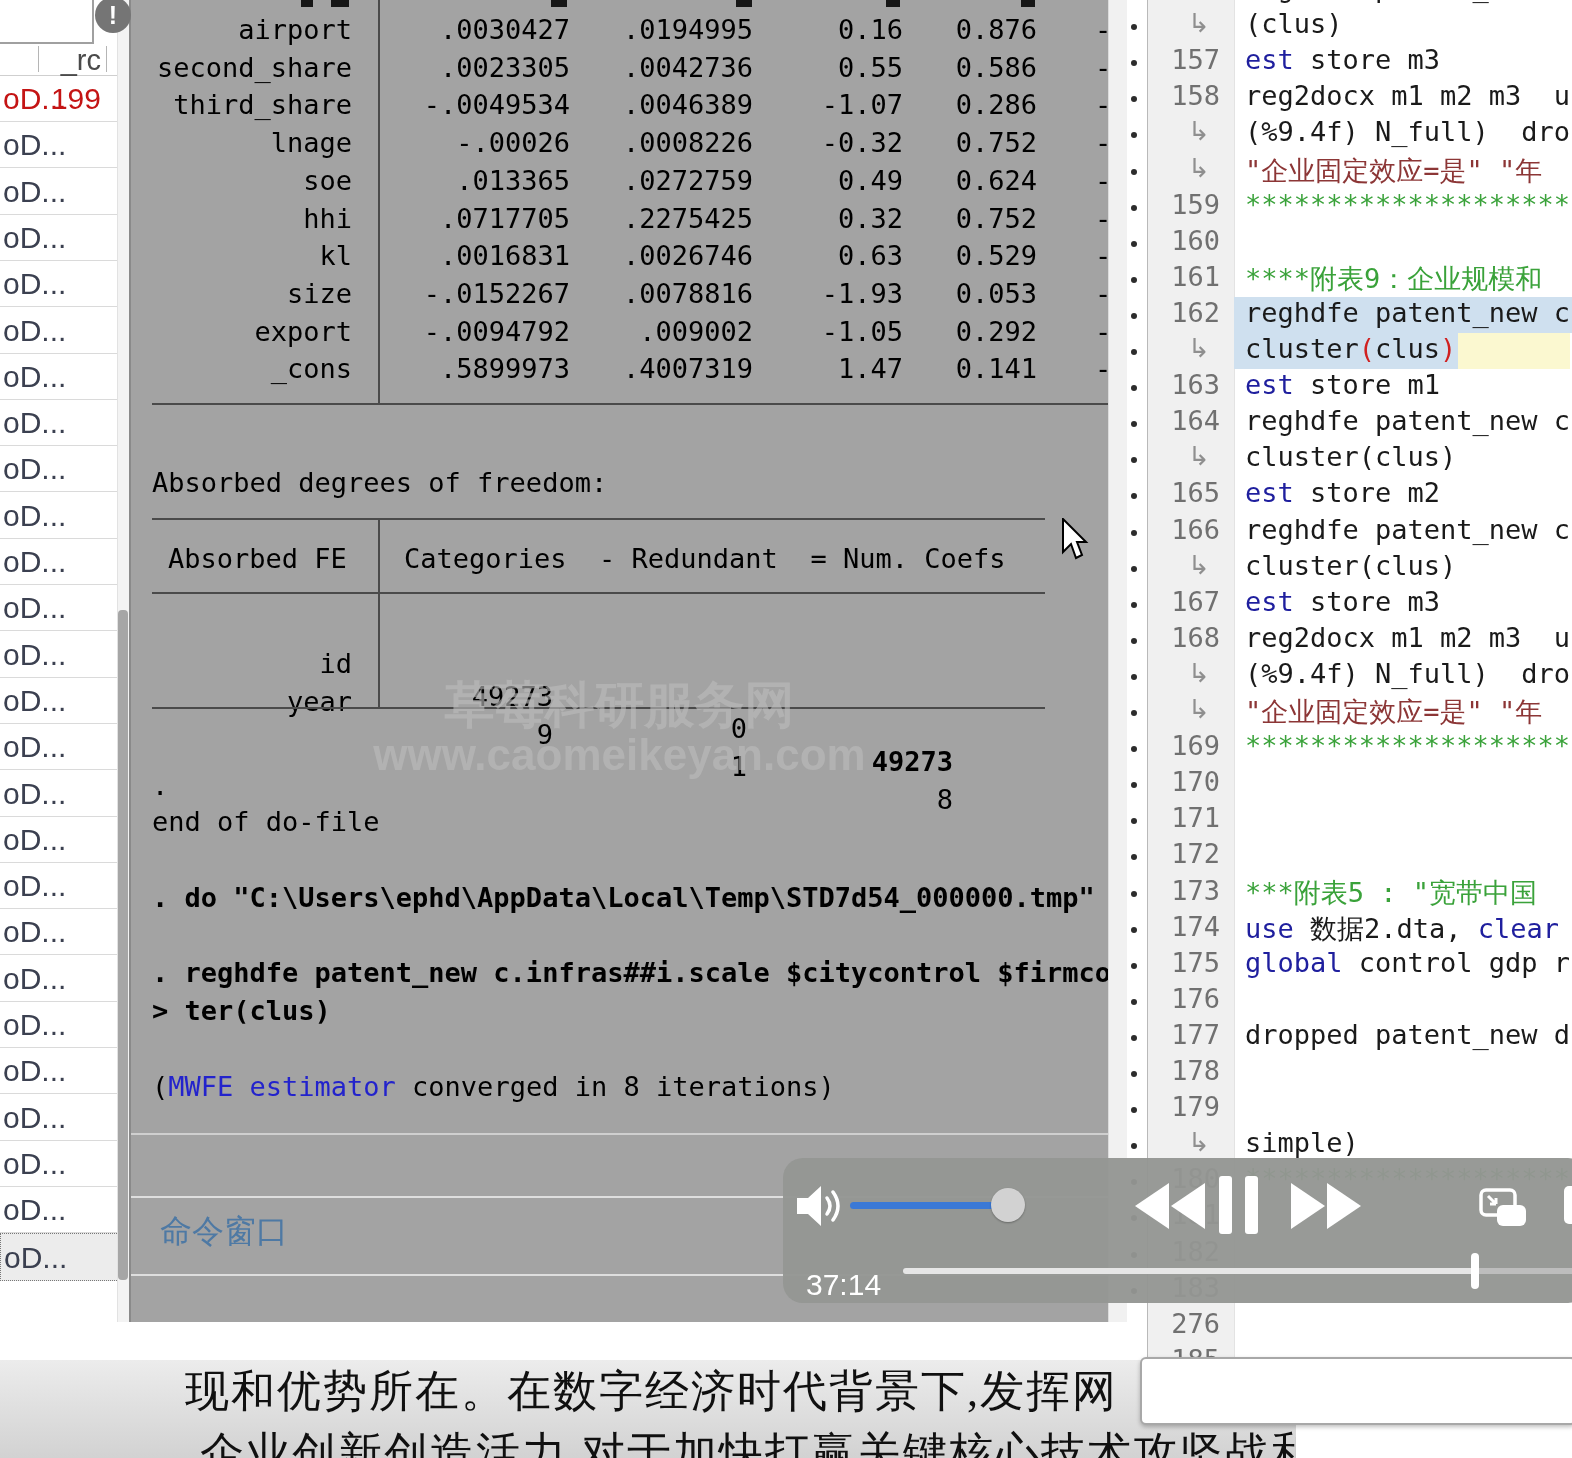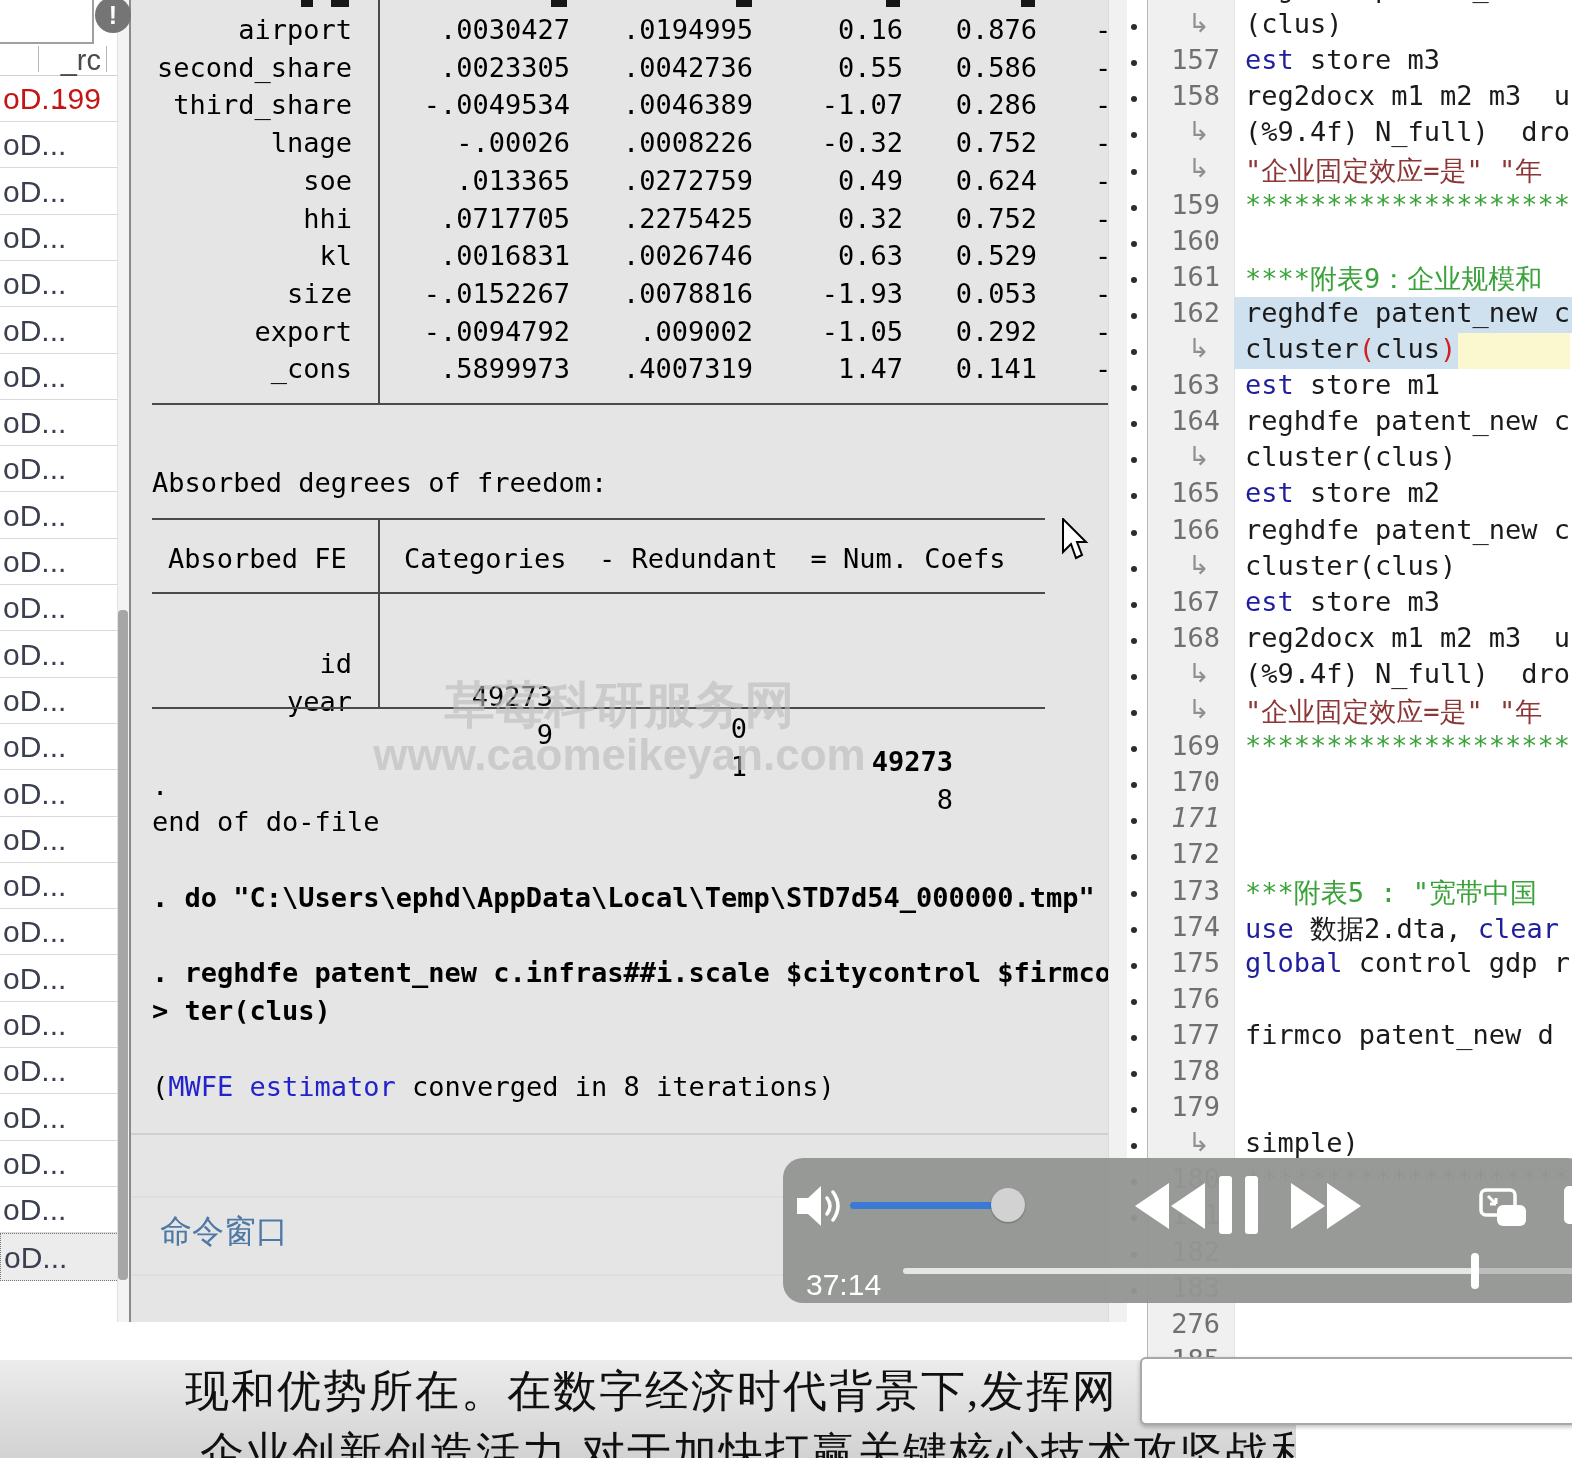--- a/index.html
+++ b/index.html
@@ -17,21 +17,21 @@
   .rev-sel{background:#ececec;border:1px dotted #777;}
   #rev-scroll{left:117px;top:0;width:12px;height:1322px;background:#f3f3f3;border-left:1px solid #e2e2e2;z-index:4;}
   #rev-thumb{left:118px;top:610px;width:10px;height:670px;background:#a6a6a6;border-radius:4px;z-index:5;}
   #topbox{left:-4px;top:-4px;width:94px;height:44px;background:#fff;border:2px solid #a0a0a0;z-index:6;}
   #alert-badge{left:95px;top:-3px;width:36px;height:36px;border-radius:50%;background:#757575;color:#fff;
                font-weight:bold;font-size:25px;text-align:center;line-height:36px;z-index:6;}
   #rev-header{left:0;top:44px;width:117px;height:31px;background:#fff;border-bottom:1px solid #cfcfcf;z-index:4;}
   #rev-header .hdr{position:absolute;right:16px;top:0;font-size:29px;color:#4a4a4a;}
   .hdr-sep{position:absolute;top:2px;width:1px;height:26px;background:#b5b5b5;}
   
-  #results{left:131px;top:0;width:977px;height:1322px;background:#e5e5e5;overflow:hidden;z-index:3;color:#000;}
+  #results{left:131px;top:0;width:977px;height:1322px;background:#a3a3a3;overflow:hidden;z-index:3;color:#000;}
   #results .vline{position:absolute;background:#4a4a4a;width:2px;}
   #results .hline{position:absolute;background:#4a4a4a;height:2px;}
   .trow{position:absolute;left:0;width:1010px;height:34px;}
   .trow span{position:absolute;text-align:right;}
   .c-name{left:9px;width:212px;}
   .c-coef{left:249px;width:190px;}
   .c-se{left:449px;width:173px;}
   .c-t{left:639px;width:133px;}
   .c-p{left:789px;width:117px;}
   .c-tail{left:964px;width:60px;text-align:left !important;}
@@ -407,21 +407,21 @@
           <span class="ecode"><span class="sx-s">"企业固定效应=是" "年</span></span>
         </div>
         <div class="eline" style="top: 730.1px;">
           <span class="gnum">169</span>
           <span class="ecode"><span class="sx-c">********************</span></span>
         </div>
         <div class="eline" style="top: 766.2px;">
           <span class="gnum">170</span>
           <span class="ecode"></span>
         </div>
-        <div class="eline" style="top: 802.3px; font-style: italic;">
+        <div class="eline" style="top: 802.3px;">
           <span class="gnum">171</span>
           <span class="ecode"></span>
         </div>
         <div class="eline" style="top: 838.4px;">
           <span class="gnum">172</span>
           <span class="ecode"></span>
         </div>
         <div class="eline" style="top: 874.5px;">
           <span class="gnum">173</span>
           <span class="ecode"><span class="sx-c">***附表5 : "宽带中国</span></span>
@@ -433,21 +433,21 @@
         <div class="eline" style="top: 946.7px;">
           <span class="gnum">175</span>
           <span class="ecode"><span class="sx-k">global</span><span class="sx-t"> control gdp r</span></span>
         </div>
         <div class="eline" style="top: 982.8px;">
           <span class="gnum">176</span>
           <span class="ecode"></span>
         </div>
         <div class="eline" style="top: 1018.9px;">
           <span class="gnum">177</span>
-          <span class="ecode"><span class="sx-t">firmco patent_new d</span></span>
+          <span class="ecode"><span class="sx-t">dropped patent_new d</span></span>
         </div>
         <div class="eline" style="top: 1055px;">
           <span class="gnum">178</span>
           <span class="ecode"></span>
         </div>
         <div class="eline" style="top: 1091.1px;">
           <span class="gnum">179</span>
         </div>
         <div class="eline" style="top: 1127.2px;">
           <span class="gwrap">↳</span>

